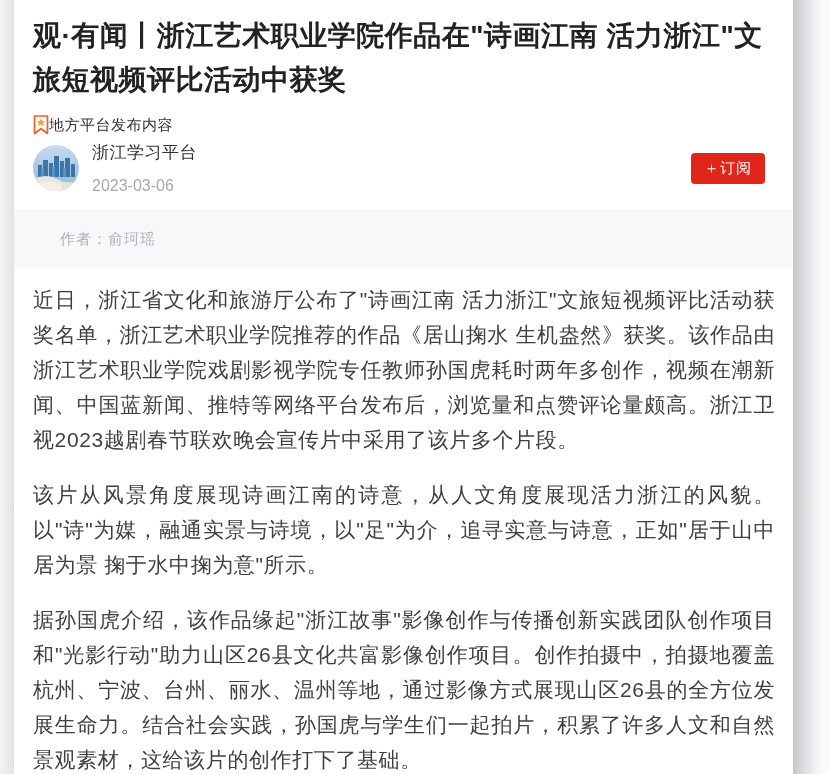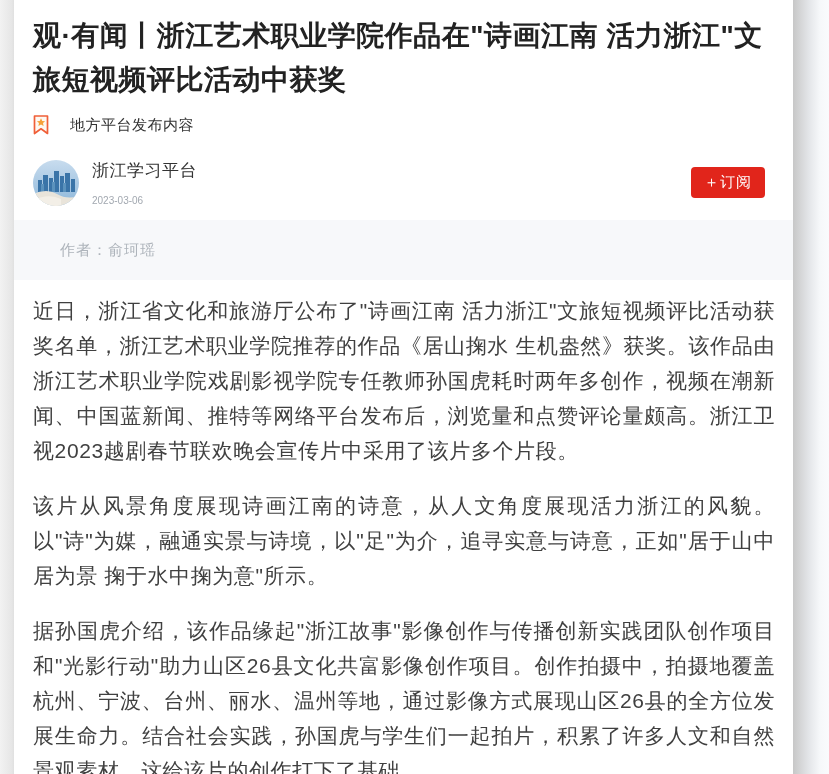--- a/index.html
+++ b/index.html
@@ -37,23 +37,23 @@
     line-height: 44px;
     font-weight: 600;
     color: #222222;
     letter-spacing: 0.5px;
     margin-top: 14px;
     margin-bottom: 11px;
   }
   .badge-row {
     display: flex;
     align-items: center;
-    gap: 21px;
+    gap: 0;
     height: 24px;
-    margin-bottom: 22px;
+    margin-bottom: 4px;
   }
   .badge-icon { width: 16px; height: 20px; display: block; }
   .badge-label {
     font-size: 15px;
     color: #333333;
     letter-spacing: 0.5px;
   }
 
   .publisher-row {
     display: flex;
@@ -73,21 +73,21 @@
     flex-direction: column;
     justify-content: flex-start;
     gap: 13px;
   }
   .publisher-name {
     font-size: 17px;
     color: #333333;
     letter-spacing: 0.5px;
   }
   .publisher-date {
-    font-size: 10px;
+    font-size: 16px;
     color: #a2a8b0;
   }
   .spacer { flex: 1 1 auto; }
   .subscribe-btn {
     border: none;
     background: #e1251b;
     color: #ffffff;
     font-size: 15px;
     font-family: inherit;
     padding: 6px 13px;

